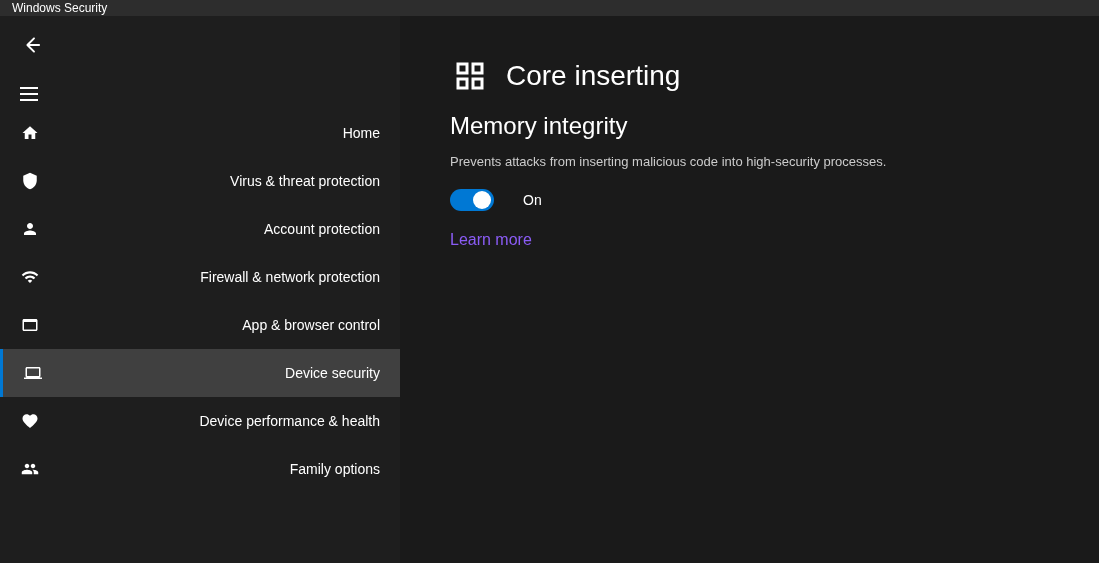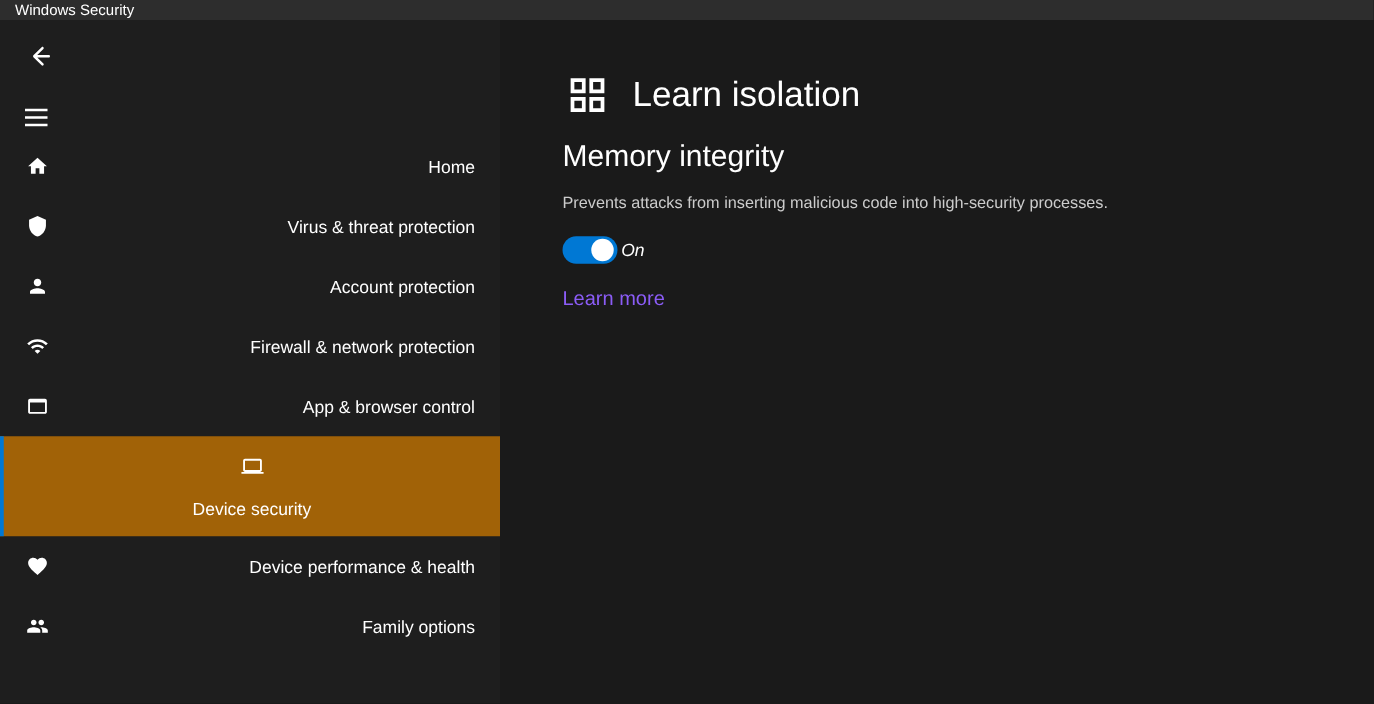--- a/index.html
+++ b/index.html
@@ -86,22 +86,21 @@
       gap: 16px;
       cursor: pointer;
       position: relative;
       font-size: 14px;
       color: #ffffff;
       justify-content: space-between;
     }
 
     .nav-item.active {
       border-left: 3px solid #0078d4;
-      background: #a16207;
-      flex-direction: column;
+      background: #404040;
     }
 
     .nav-icon {
       width: 20px;
       height: 20px;
       display: flex;
       align-items: center;
       justify-content: center;
       flex-shrink: 0;
     }
@@ -154,23 +153,22 @@
       font-size: 13px;
       color: #cccccc;
       margin-bottom: 17px;
       line-height: 1.5;
       max-width: 580px;
     }
 
     .toggle-row {
       display: flex;
       align-items: center;
-      gap: 3px;
+      gap: 29px;
       margin-bottom: 20px;
-      font-style: italic;
     }
 
     .toggle-switch {
       position: relative;
       width: 44px;
       height: 22px;
       cursor: pointer;
     }
 
     .toggle-track {
@@ -311,21 +309,21 @@
 
   <main class="main-content">
 
     
     <div class="page-header">
       <div class="page-icon">
         <svg width="36" height="36" viewBox="0 0 24 24" fill="#ffffff">
           <path d="M3 3h8v8H3zm2 2v4h4V5zm8-2h8v8h-8zm2 2v4h4V5zM3 13h8v8H3zm2 2v4h4v-4zm8-2h8v8h-8zm2 2v4h4v-4z"></path>
         </svg>
       </div>
-      <h1 class="page-title">Learn isolation</h1>
+      <h1 class="page-title">Core inserting</h1>
     </div>
 
 
     
     <h2 class="section-title">Memory integrity</h2>
     <p class="section-desc">Prevents attacks from inserting malicious code into high-security processes.</p>
 
     
     <div class="toggle-row">
       <div class="toggle-switch">

